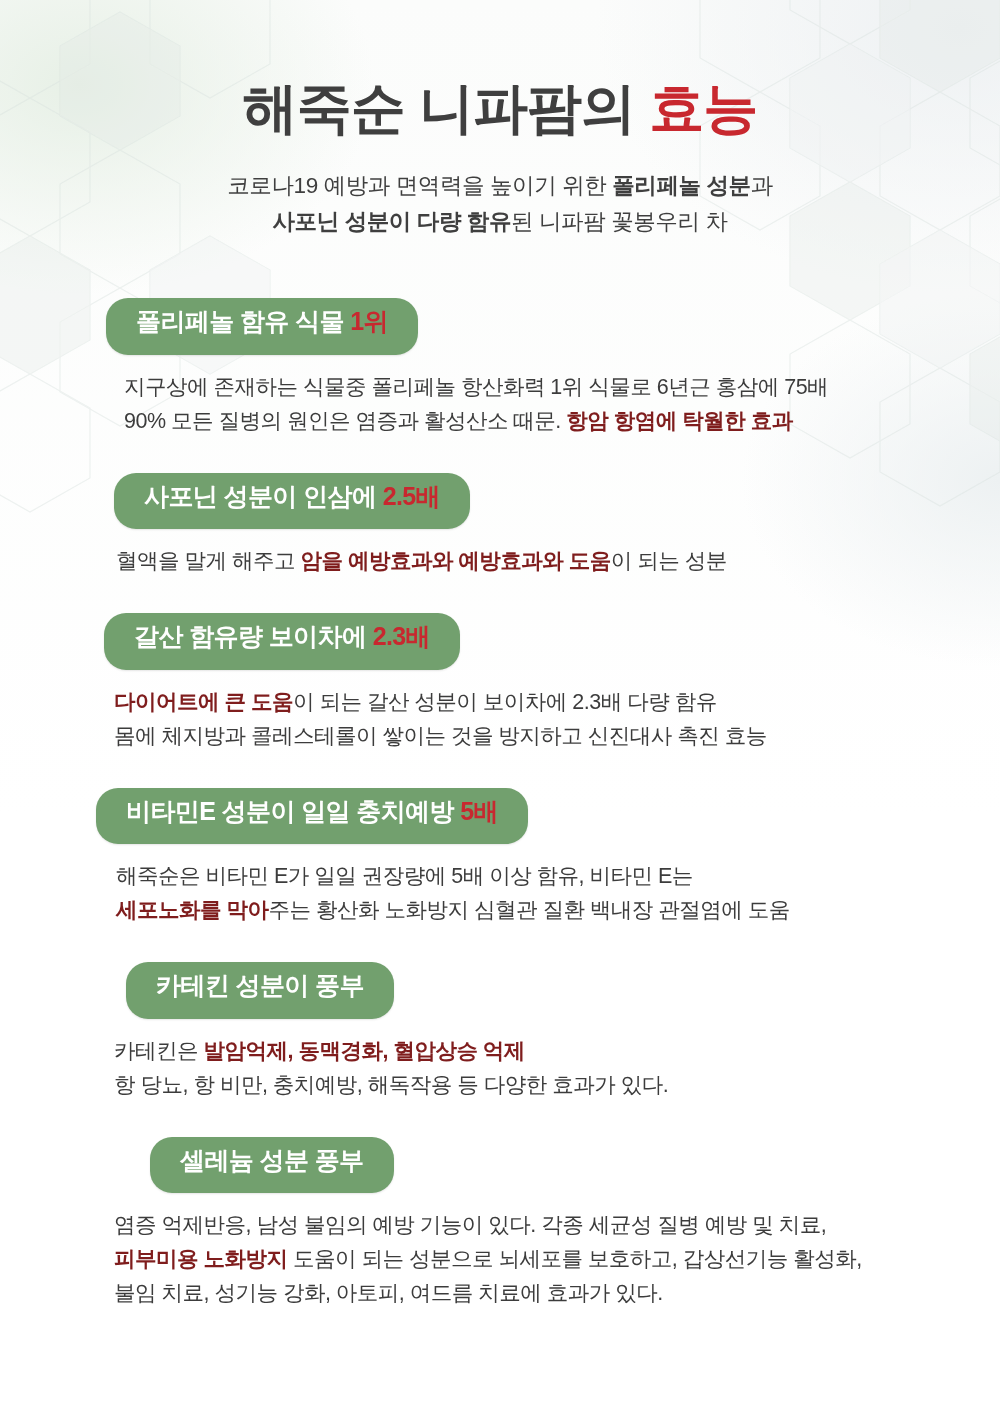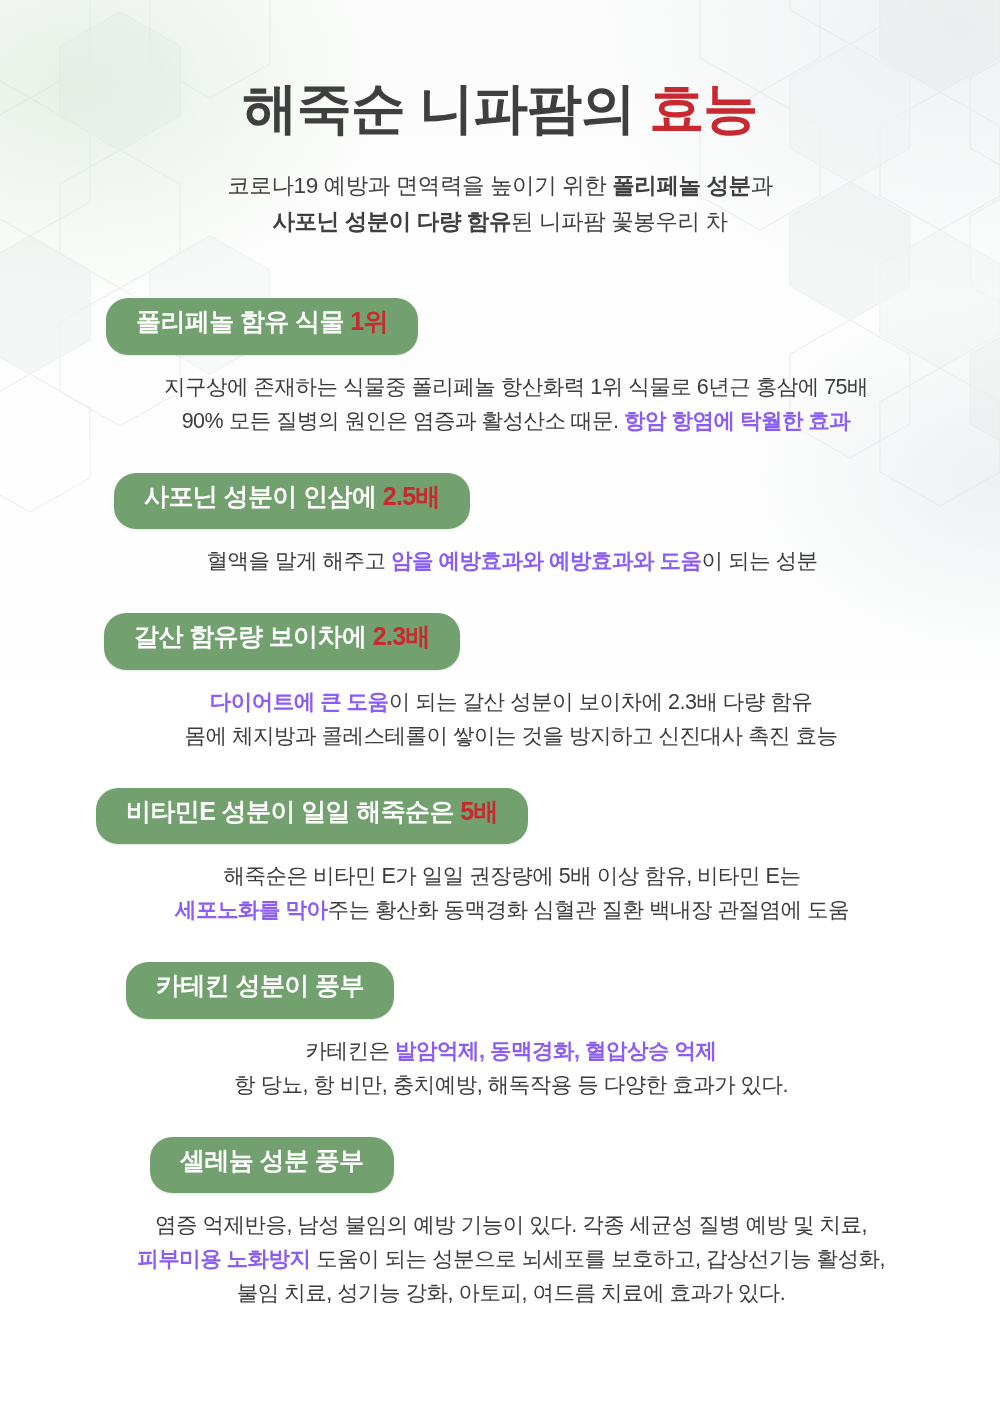--- a/index.html
+++ b/index.html
@@ -97,24 +97,24 @@
   .pill-indent-6 { margin-left: 58px; }
 
   .body-text {
     margin: 16px 0 0 26px;
     font-size: 21.5px;
     color: #3c3c3c;
     line-height: 1.58;
     letter-spacing: -0.5px;
   }
   .body-text .hi {
-    color: #8b5cf6;
-    font-weight: bold;
-  }
-  .body-text .line { display: block; text-align: center; }
+    color: #7f1d1d;
+    font-weight: bold;
+  }
+  .body-text .line { display: block; }
   .sec-3 .body-text, .sec-5 .body-text, .sec-6 .body-text { margin-left: 22px; }
   .sec-2 .body-text { margin-left: 24px; }
   .sec-4 .body-text { margin-left: 24px; }
   .sec-1 .body-text { margin-left: 32px; }
 </style>
 </head>
 <body>
 
 <div class="bg-layer"></div>
 
@@ -191,24 +191,24 @@
 
     <div class="section sec-3">
       <div class="pill pill-indent-3"><span>갈산 함유량 보이차에 </span><span class="num">2.3배</span></div>
       <div class="body-text">
         <span class="line"><span class="hi">다이어트에 큰 도움</span><span>이 되는 갈산 성분이 보이차에 2.3배 다량 함유</span></span>
         <span class="line"><span>몸에 체지방과 콜레스테롤이 쌓이는 것을 방지하고 신진대사 촉진 효능</span></span>
       </div>
     </div>
 
     <div class="section sec-4">
-      <div class="pill pill-indent-4"><span>비타민E 성분이 일일 해죽순은 </span><span class="num">5배</span></div>
+      <div class="pill pill-indent-4"><span>비타민E 성분이 일일 충치예방 </span><span class="num">5배</span></div>
       <div class="body-text">
         <span class="line"><span>해죽순은 비타민 E가 일일 권장량에 5배 이상 함유, 비타민 E는</span></span>
-        <span class="line"><span class="hi">세포노화를 막아</span><span>주는 황산화 동맥경화 심혈관 질환 백내장 관절염에 도움</span></span>
+        <span class="line"><span class="hi">세포노화를 막아</span><span>주는 황산화 노화방지 심혈관 질환 백내장 관절염에 도움</span></span>
       </div>
     </div>
 
     <div class="section sec-5">
       <div class="pill pill-indent-5"><span>카테킨 성분이 풍부</span></div>
       <div class="body-text">
         <span class="line"><span>카테킨은 </span><span class="hi">발암억제, 동맥경화, 혈압상승 억제</span></span>
         <span class="line"><span>항 당뇨, 항 비만, 충치예방, 해독작용 등 다양한 효과가 있다.</span></span>
       </div>
     </div>

